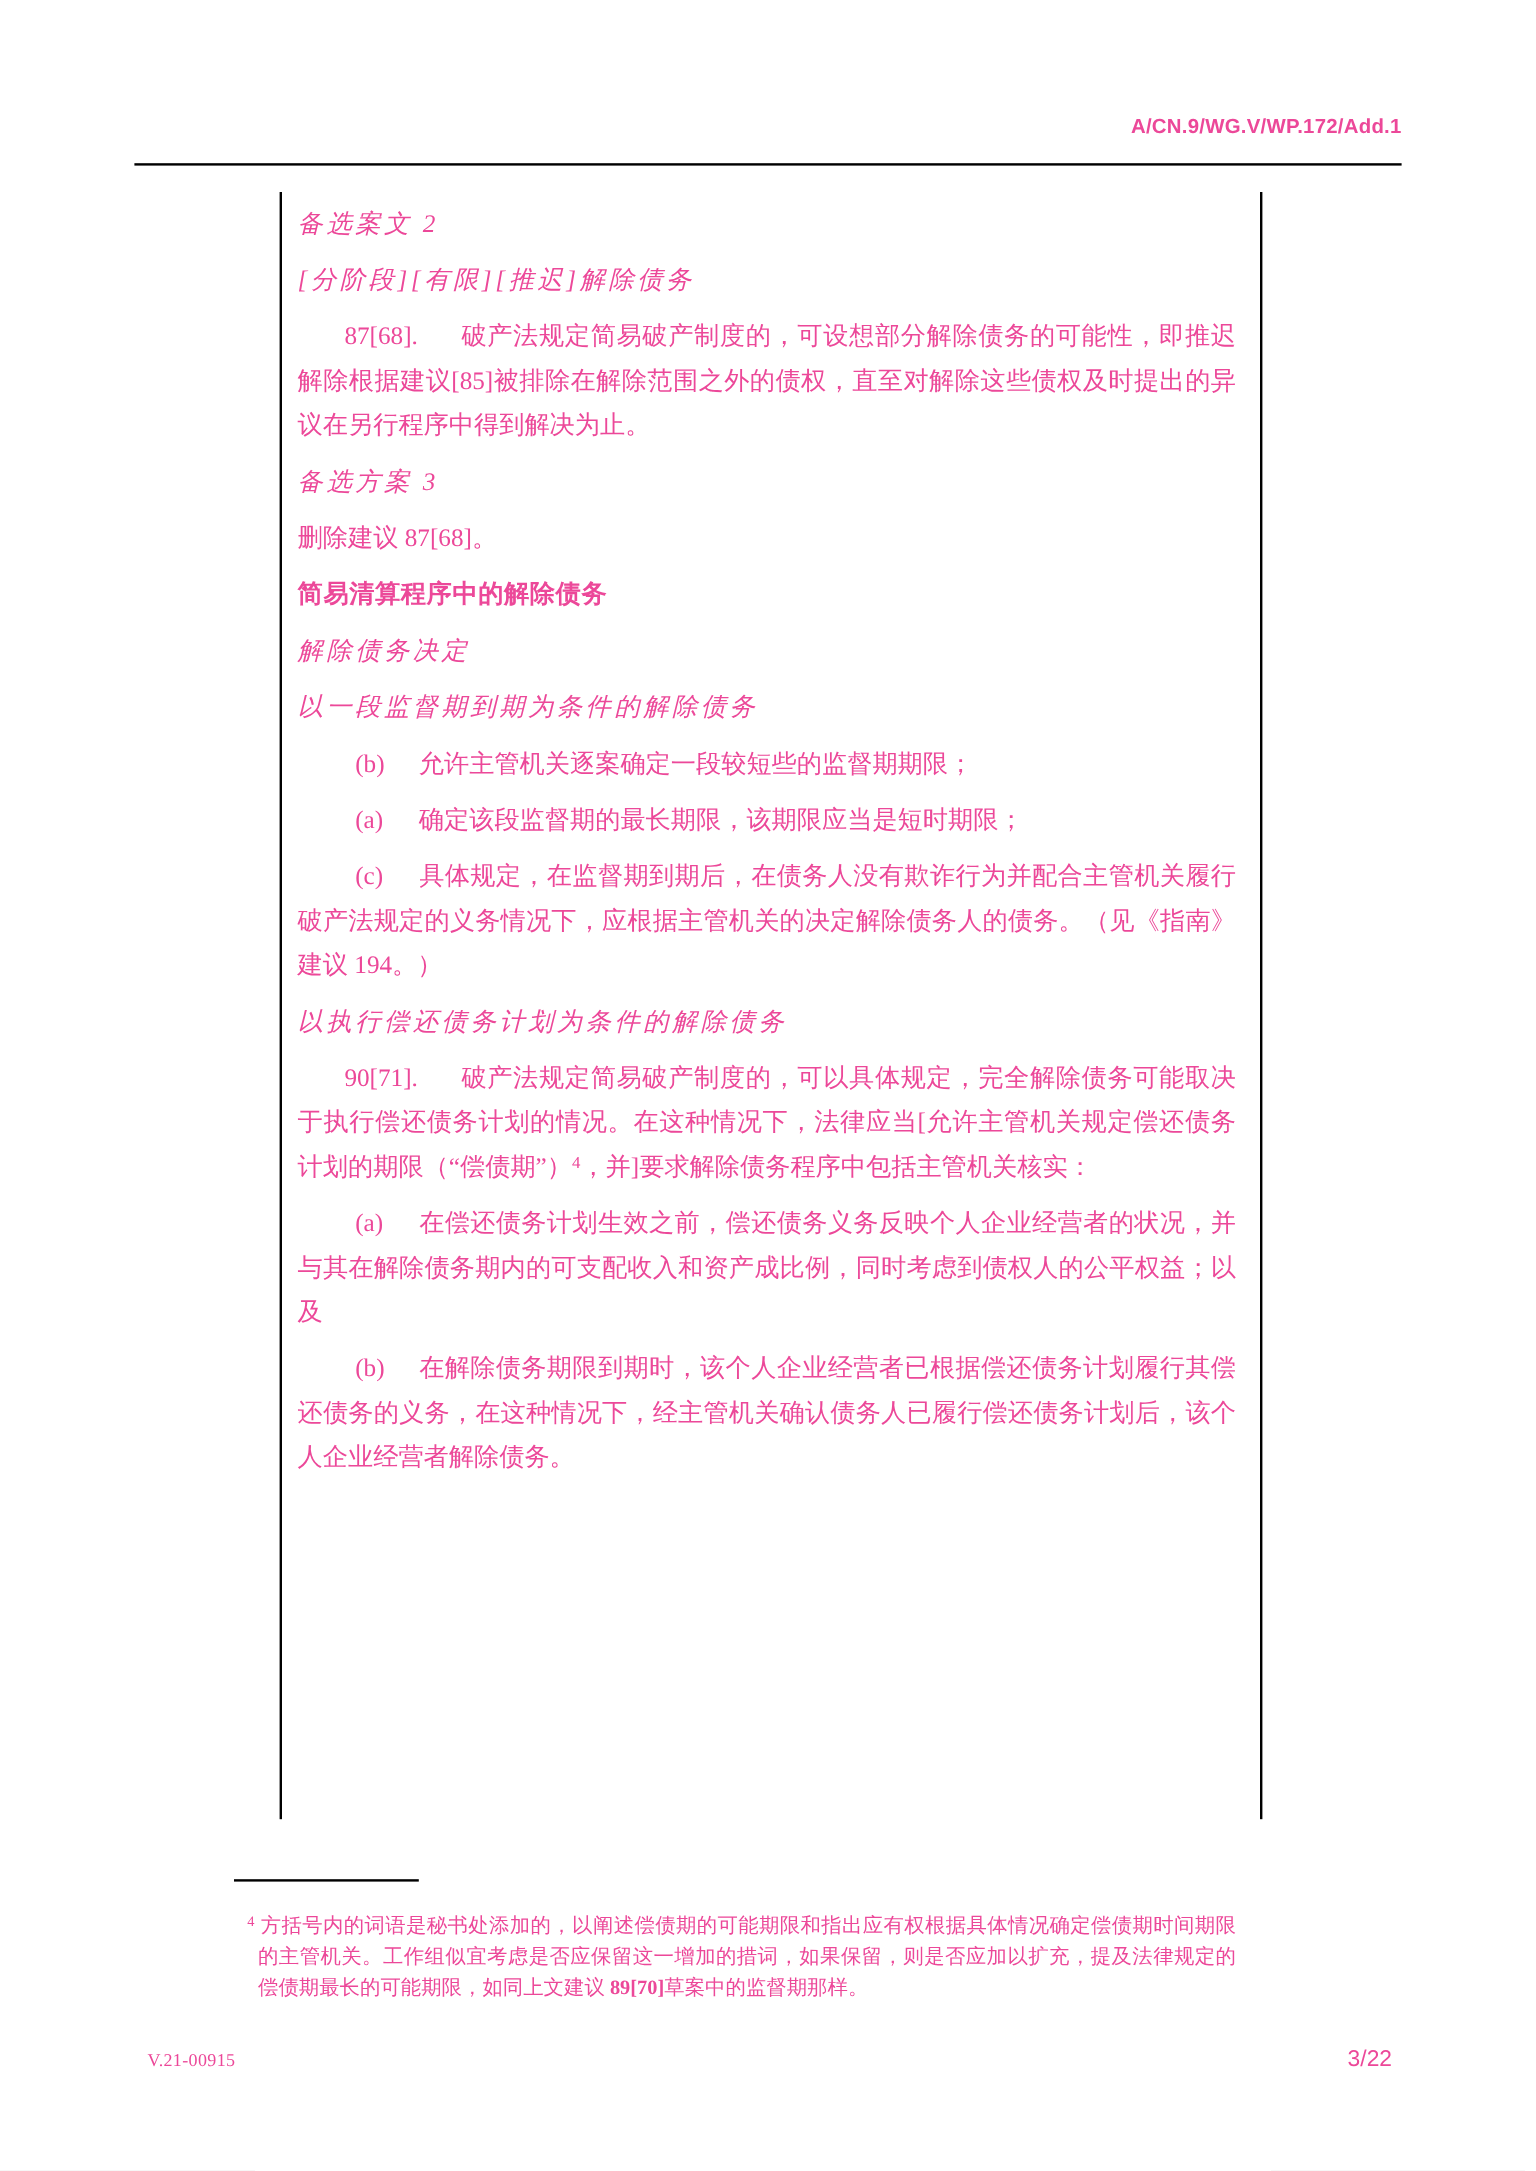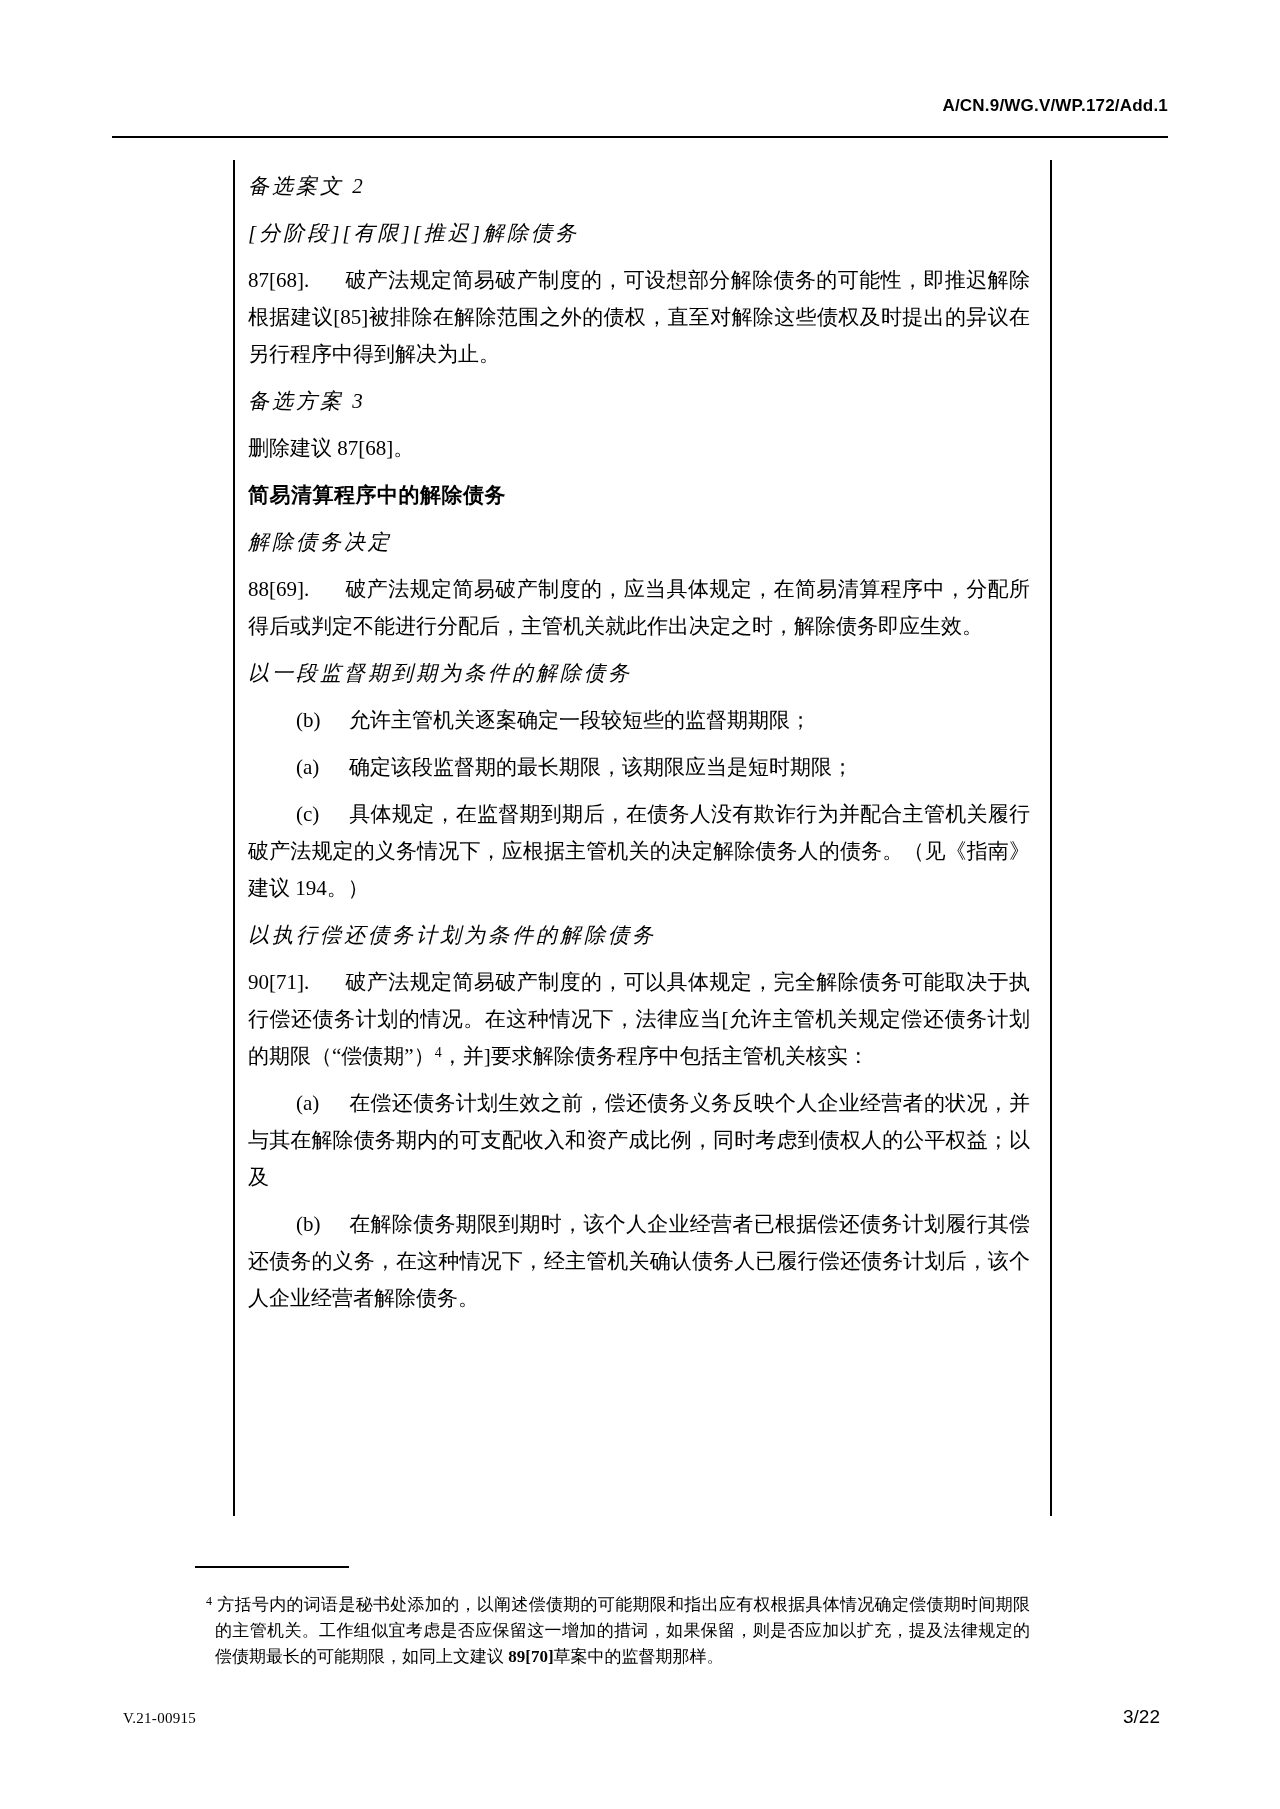--- a/index.html
+++ b/index.html
@@ -2,21 +2,21 @@
 <html><head>
 <meta charset="utf-8">
 <style>
   html,body{margin:0;padding:0;background:#e8e8e8;}
   .page{
     position:relative;
     width:1280px;height:1809px;
     background:#ffffff;
     margin:0 auto;
     overflow:hidden;
-    color:#000000;
+    color:#ec4899;
     font-family:"Liberation Serif","DejaVu Serif",serif;
   }
   
   .doc-symbol{
     position:absolute;top:96px;right:112px;
     font-family:"Liberation Sans","DejaVu Sans",sans-serif;
     font-size:17px;font-weight:bold;letter-spacing:.2px;
   }
   .header-rule{
     position:absolute;top:136px;left:112px;width:1056px;height:2px;
@@ -35,21 +35,21 @@
   .content p{margin:0 0 10px 0;}
   .h-italic{
     font-style:italic;
     letter-spacing:3px;
   }
   .h-bold{
     font-weight:bold;
     letter-spacing:.5px;
   }
   .para .num{
-    display:inline-block;min-width:97px;
+    display:inline-block;min-width:97px;margin-left:39px;
   }
   .sub{text-indent:48px;}
   .sub .marker{
     display:inline-block;min-width:53px;text-indent:0;
   }
   sup.body-fn{
     font-size:14px;line-height:0;vertical-align:6px;
   }
   
   .footnote-sep{
@@ -95,21 +95,20 @@
     <p class="para"><span class="num">87[68].</span><span>破产法规定简易破产制度的，可设想部分解除债务的可能性，即推迟解除根据建议[85]被排除在解除范围之外的债权，直至对解除这些债权及时提出的异议在另行程序中得到解决为止。</span></p>
 
     <p class="h-italic">备选方案 3</p>
 
     <p>删除建议 87[68]。</p>
 
     <p class="h-bold">简易清算程序中的解除债务</p>
 
     <p class="h-italic">解除债务决定</p>
 
-    <p class="para"><span class="num">88[69].</span><span>破产法规定简易破产制度的，应当具体规定，在简易清算程序中，分配所得后或判定不能进行分配后，主管机关就此作出决定之时，解除债务即应生效。</span></p>
 
     <p class="h-italic">以一段监督期到期为条件的解除债务</p>
 
 
     <p class="sub"><span class="marker">(b)</span><span>允许主管机关逐案确定一段较短些的监督期期限；</span></p>
 
     <p class="sub"><span class="marker">(a)</span><span>确定该段监督期的最长期限，该期限应当是短时期限；</span></p>
 
     <p class="sub"><span class="marker">(c)</span><span>具体规定，在监督期到期后，在债务人没有欺诈行为并配合主管机关履行破产法规定的义务情况下，应根据主管机关的决定解除债务人的债务。（见《指南》建议 194。）</span></p>
 

